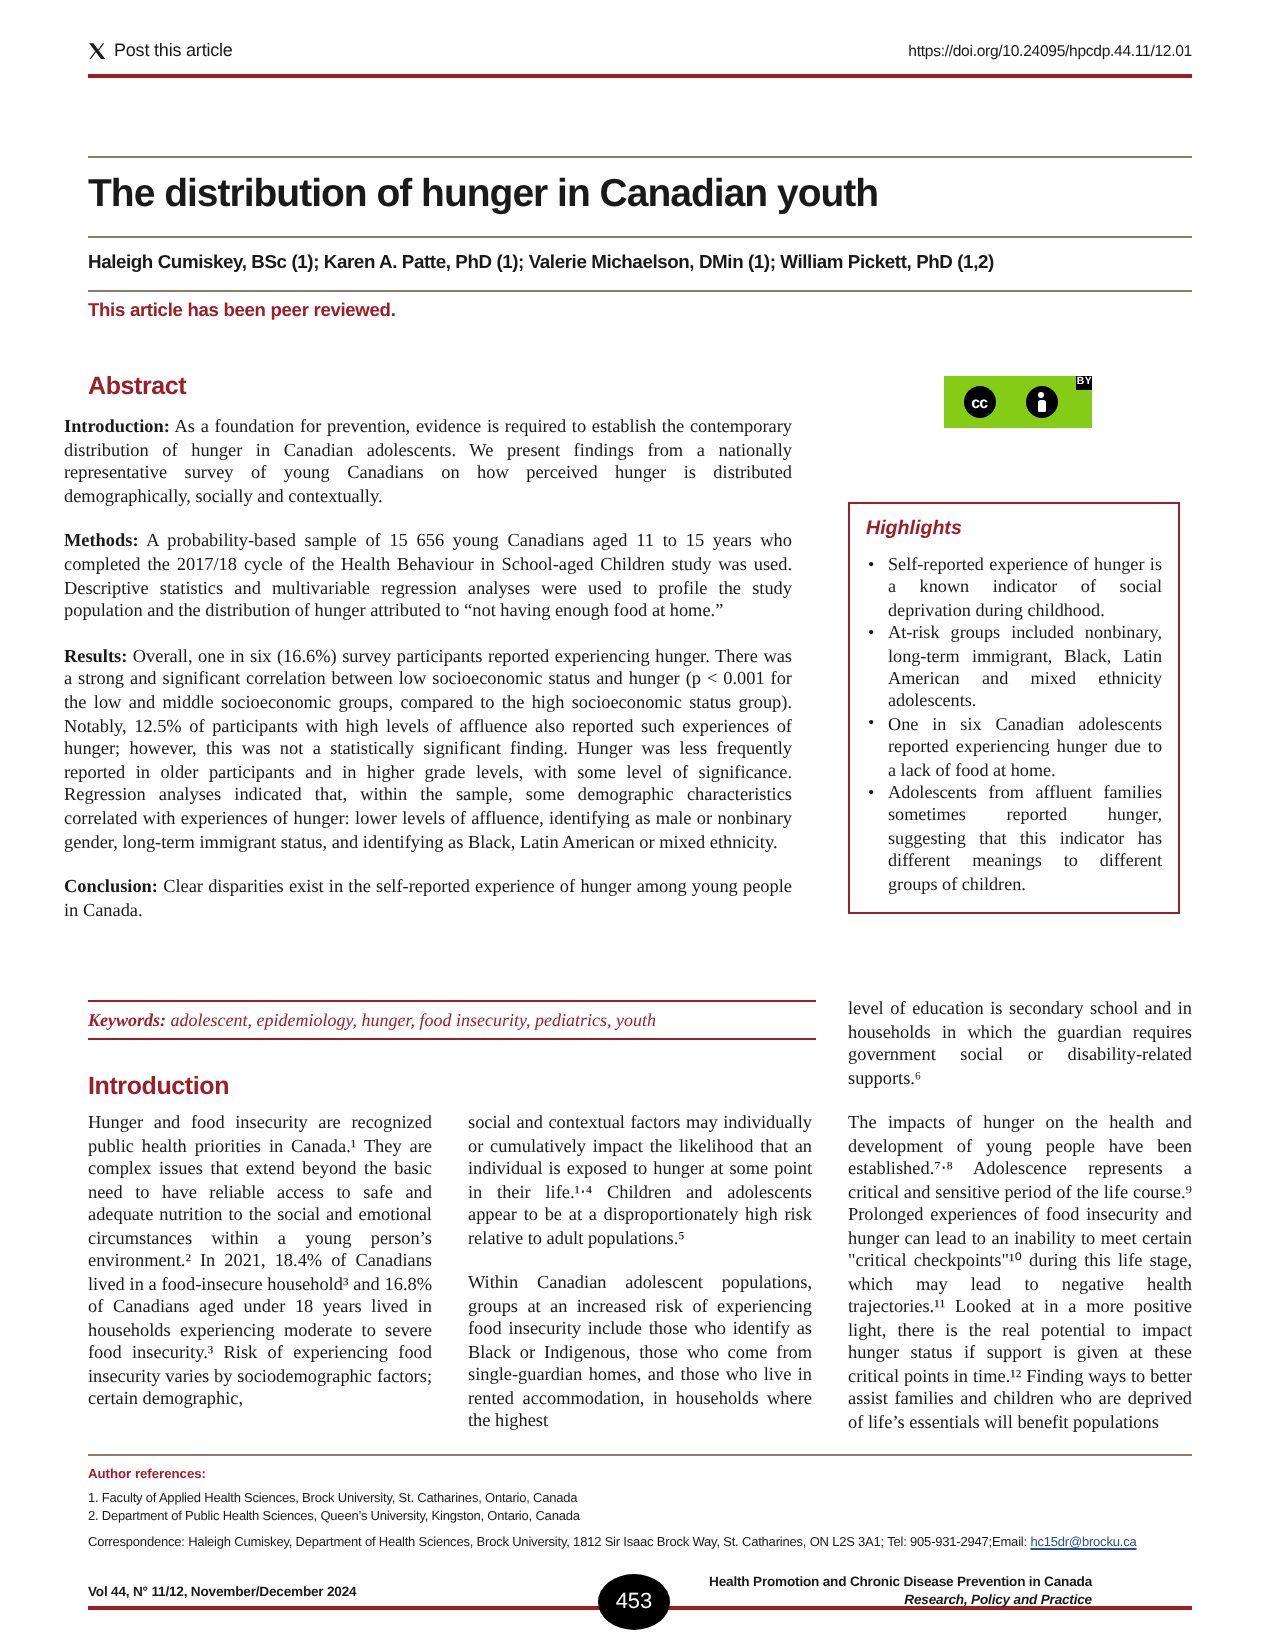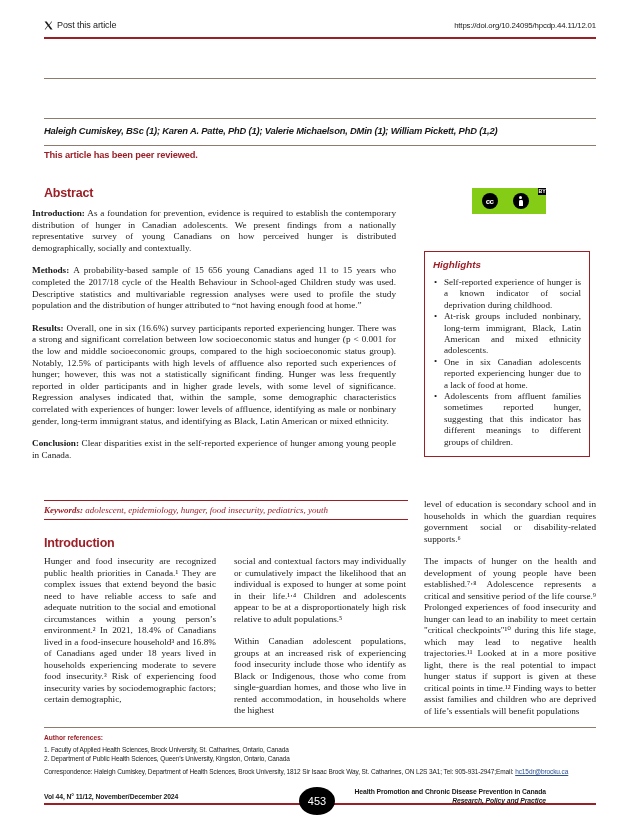--- a/index.html
+++ b/index.html
@@ -90,21 +90,20 @@
     position: absolute;
     left: 44px; top: 118px;
     width: 552px; height: 1px;
     background: #8d7b6e;
   }
   .authors {
     position: absolute;
     left: 44px; top: 125px;
     width: 552px;
     font-family: "Liberation Sans", sans-serif;
-    font-style: italic;
     font-weight: bold;
     font-size: 9.4px;
     letter-spacing: -0.2px;
     color: #1a1a1a;
   }
   .rule-thin-3 {
     position: absolute;
     left: 44px; top: 145px;
     width: 552px; height: 1px;
     background: #8d7b6e;
@@ -396,20 +395,21 @@
           <path d="M1.5 1.5 L9.6 12.2 L1.9 22.5 L3.9 22.5 L10.6 13.6 L17.2 22.5 L22.9 22.5 L14.4 11.2 L21.8 1.5 L19.8 1.5 L13.4 9.9 L7.2 1.5 Z" fill="#1a1a1a"></path>
         </svg>
       </span>
       <span>Post this article</span>
     </div>
     <div class="doi">https://doi.org/10.24095/hpcdp.44.11/12.01</div>
   </div>
   <div class="rule-top"></div>
 
   <div class="rule-thin-1"></div>
+  <div class="title">The distribution of hunger in Canadian youth</div>
   <div class="rule-thin-2"></div>
   <div class="authors">Haleigh Cumiskey, BSc (1); Karen A. Patte, PhD (1); Valerie Michaelson, DMin (1); William Pickett, PhD (1,2)</div>
   <div class="rule-thin-3"></div>
 
   <div class="peer">This article has been peer reviewed.</div>
 
   <div class="cc-badge">
     <div class="cc-row">
       <span class="cc-circle">cc</span>
       <span class="cc-circle">

